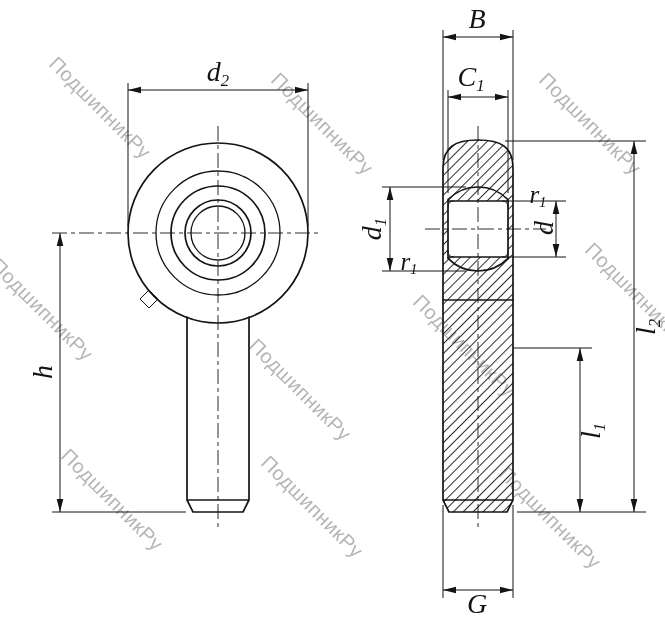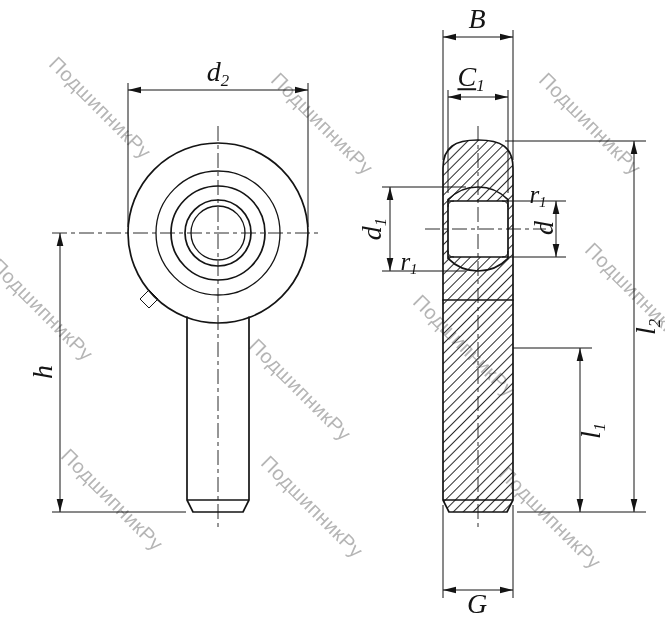--- a/index.html
+++ b/index.html
@@ -145,21 +145,21 @@
 
   <div class="lbl" style="left:218px;top:74px;">
     <span>d</span><span class="s">2</span>
   </div>
   <div class="lbl rot" style="left:45px;top:372px;">
     <span>h</span><span class="s"></span>
   </div>
   <div class="lbl" style="left:477px;top:21px;">
     <span>B</span><span class="s"></span>
   </div>
-  <div class="lbl" style="left:471px;top:79px;text-decoration:underline;">
+  <div class="lbl" style="left:471px;top:79px;">
     <span>C</span><span class="s">1</span>
   </div>
   <div class="lbl rot" style="left:374px;top:229px;">
     <span>d</span><span class="s">1</span>
   </div>
   <div class="lbl" style="left:538px;top:196px;font-size:25px;">
     <span>r</span><span class="s">1</span>
   </div>
   <div class="lbl" style="left:409px;top:263px;font-size:25px;">
     <span>r</span><span class="s">1</span>

